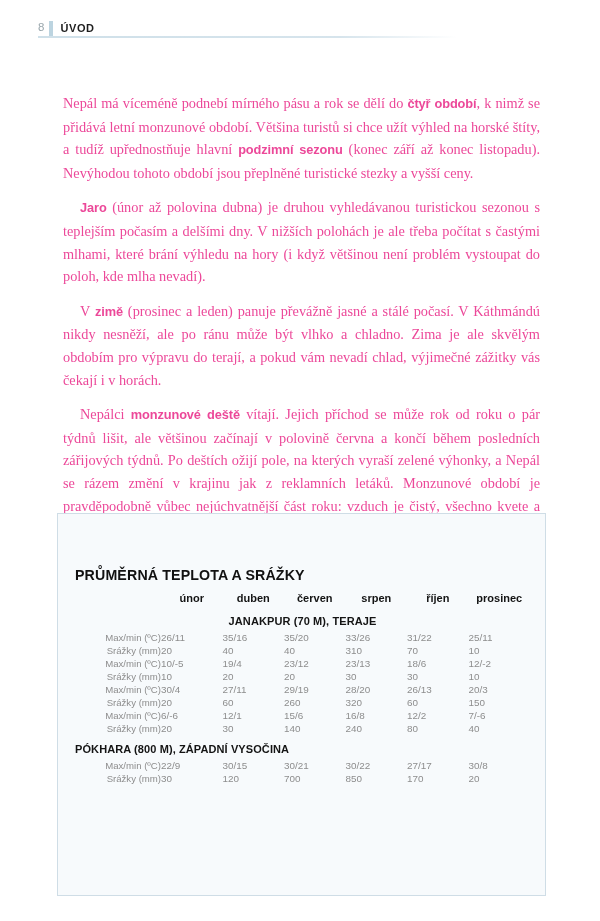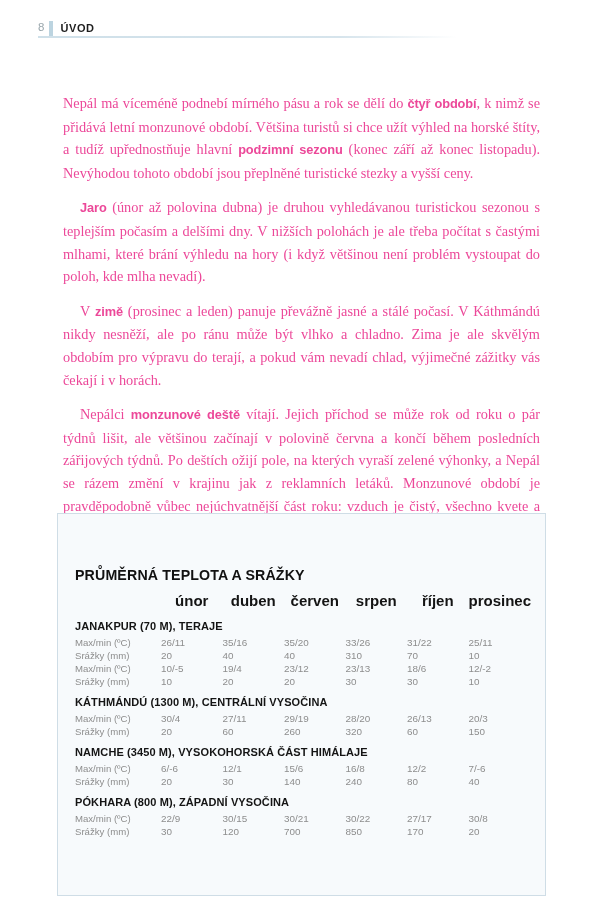--- a/index.html
+++ b/index.html
@@ -134,45 +134,46 @@
   table.climate {
     border-collapse: collapse;
     width: 455px;
     font-family: "Liberation Sans", sans-serif;
     table-layout: fixed;
   }
   table.climate col.c-label { width: 86px; }
   table.climate col.c-m     { width: 61.5px; }
 
   table.climate th.month {
-    font-size: 15px;
+    font-size: 11px;
     font-weight: bold;
     color: #141414;
     text-align: center;
     padding: 0 0 9px 0;
     white-space: nowrap;
   }
   table.climate th.blank { padding: 0; }
 
   table.climate tr.station-row td {
     font-size: 11px;
     font-weight: bold;
     letter-spacing: 0.1px;
     color: #141414;
     padding: 8px 0 4px 0;
     white-space: nowrap;
   }
   table.climate tr.station-row.first td {
     padding-top: 2px;
+    text-align: center;
   }
 
   table.climate td.rowlabel {
     font-size: 9.6px;
     color: #8d8d8d;
-    text-align: left;
+    text-align: right;
     padding: 1px 0;
     white-space: nowrap;
   }
   table.climate td.val {
     font-size: 9.9px;
     color: #8d8d8d;
     text-align: left;
     padding: 1px 0;
     white-space: nowrap;
   }
@@ -254,44 +255,38 @@
             </tr>
             <tr>
               <td class="rowlabel">Srážky (mm)</td>
               <td class="val">10</td>
               <td class="val">20</td>
               <td class="val">20</td>
               <td class="val">30</td>
               <td class="val">30</td>
               <td class="val">10</td>
             </tr>
-            <tr class="station-row">
-              <td colspan="7">KÁTHMÁNDÚ (1300 M), CENTRÁLNÍ VYSOČINA</td>
-            </tr>
             <tr>
               <td class="rowlabel">Max/min (ºC)</td>
               <td class="val">30/4</td>
               <td class="val">27/11</td>
               <td class="val">29/19</td>
               <td class="val">28/20</td>
               <td class="val">26/13</td>
               <td class="val">20/3</td>
             </tr>
             <tr>
               <td class="rowlabel">Srážky (mm)</td>
               <td class="val">20</td>
               <td class="val">60</td>
               <td class="val">260</td>
               <td class="val">320</td>
               <td class="val">60</td>
               <td class="val">150</td>
             </tr>
-            <tr class="station-row">
-              <td colspan="7">NAMCHE (3450 M), VYSOKOHORSKÁ ČÁST HIMÁLAJE</td>
-            </tr>
             <tr>
               <td class="rowlabel">Max/min (ºC)</td>
               <td class="val">6/-6</td>
               <td class="val">12/1</td>
               <td class="val">15/6</td>
               <td class="val">16/8</td>
               <td class="val">12/2</td>
               <td class="val">7/-6</td>
             </tr>
             <tr>

